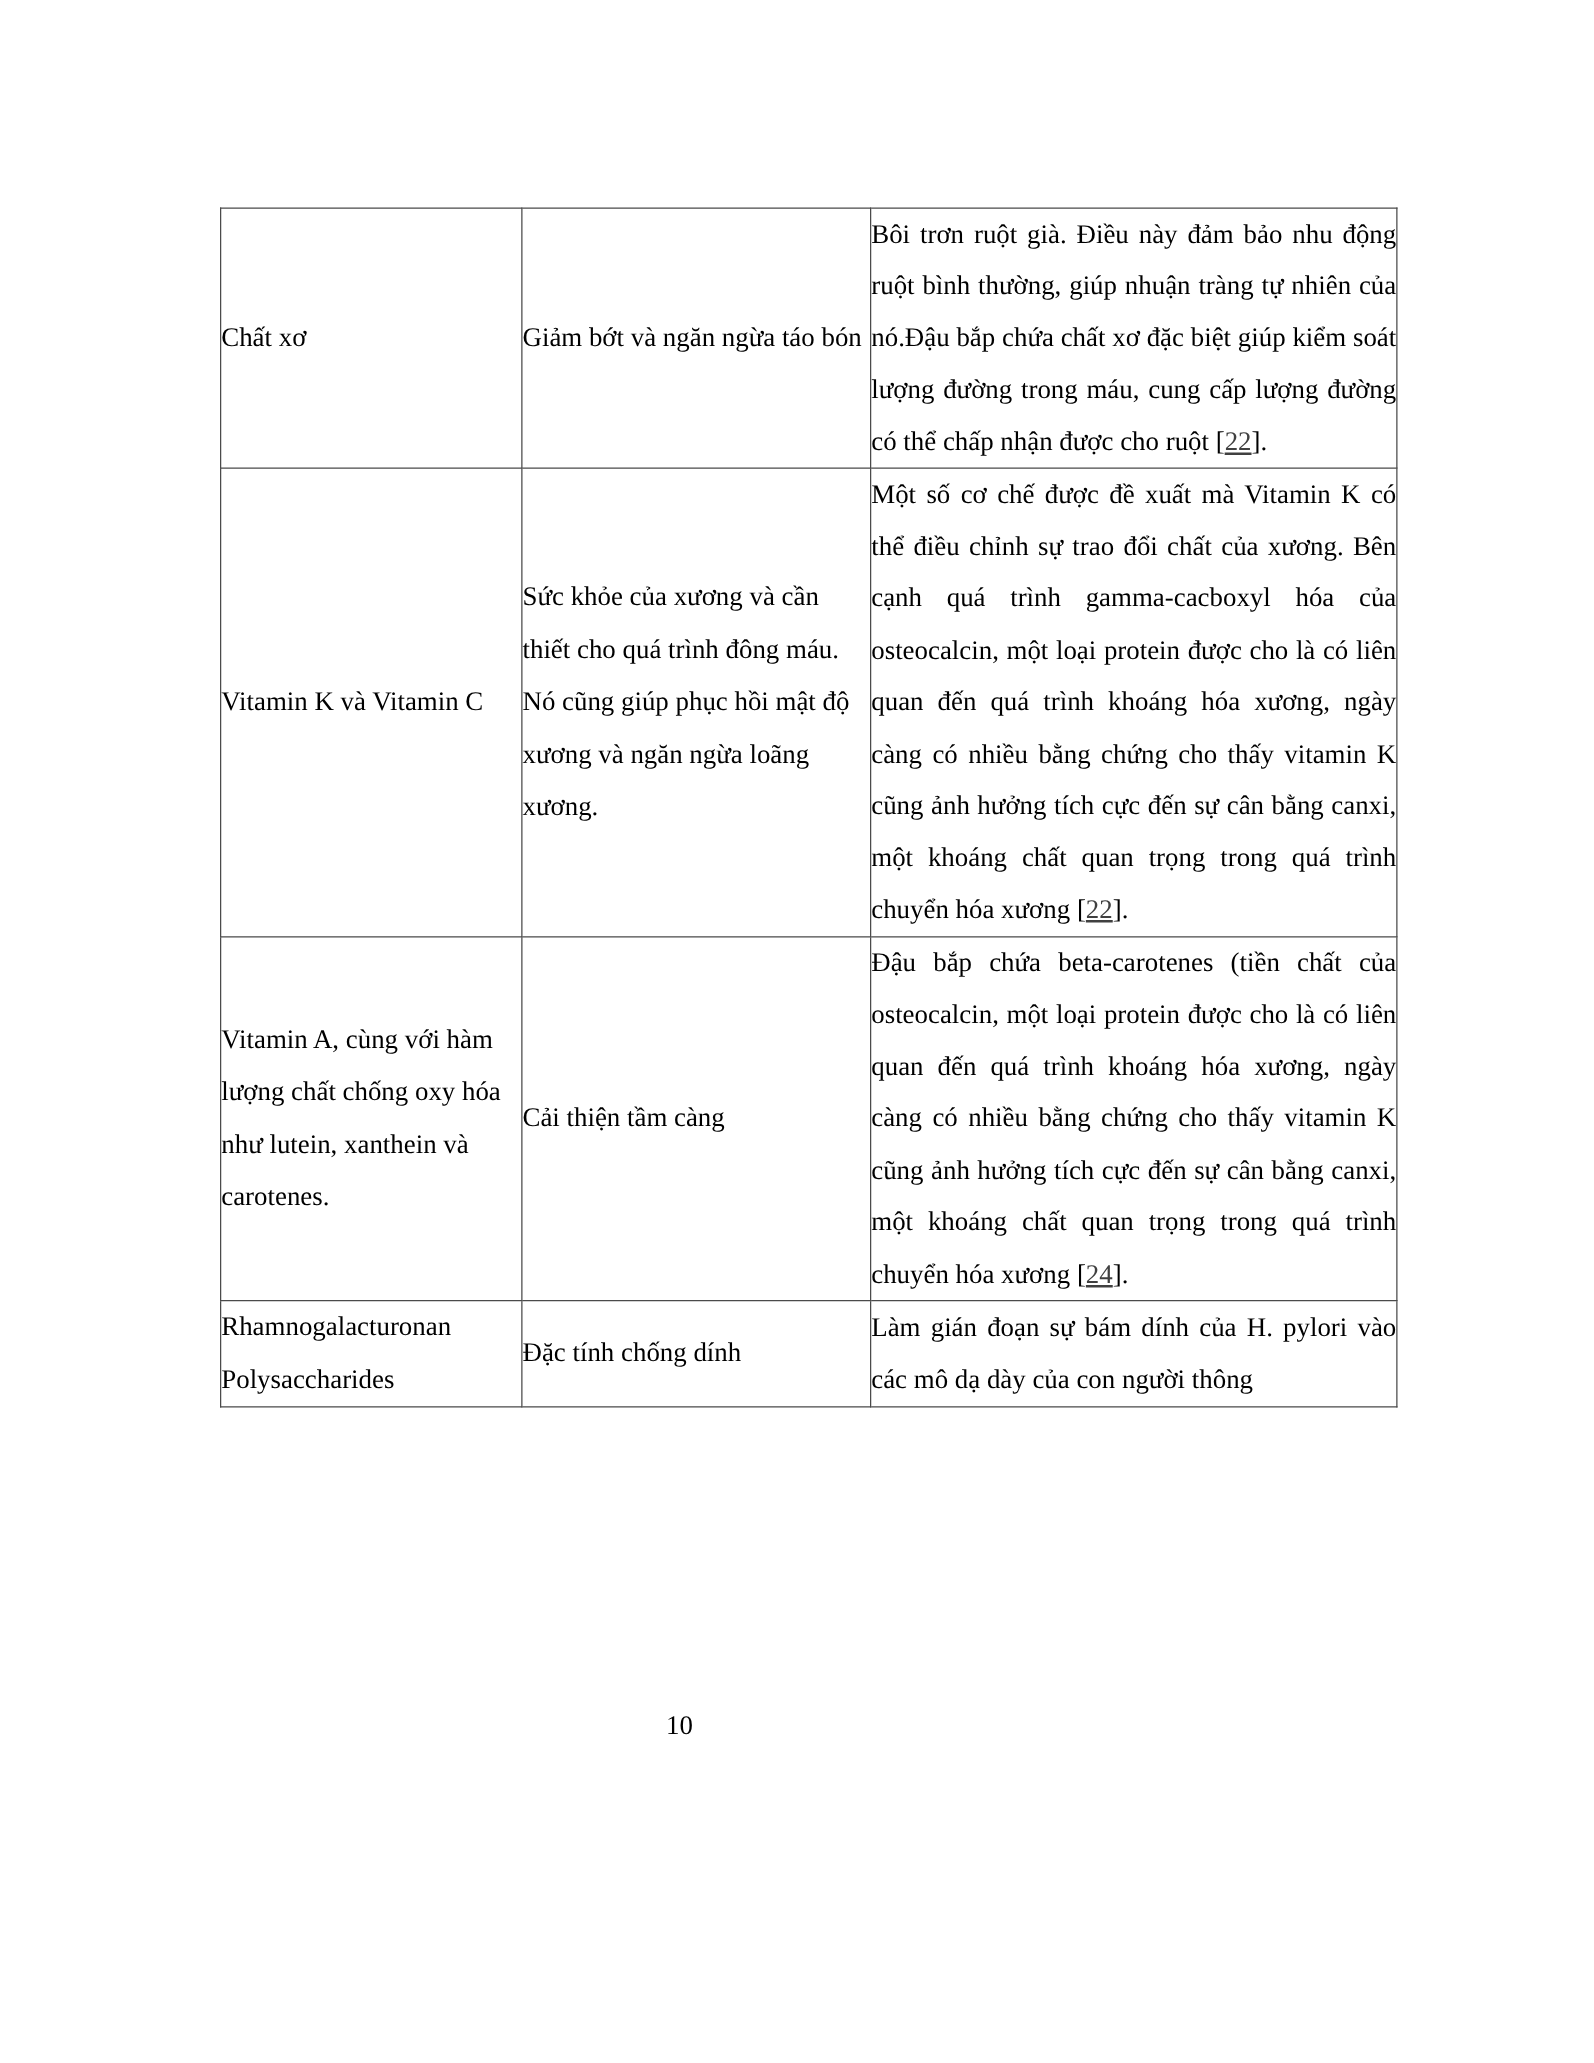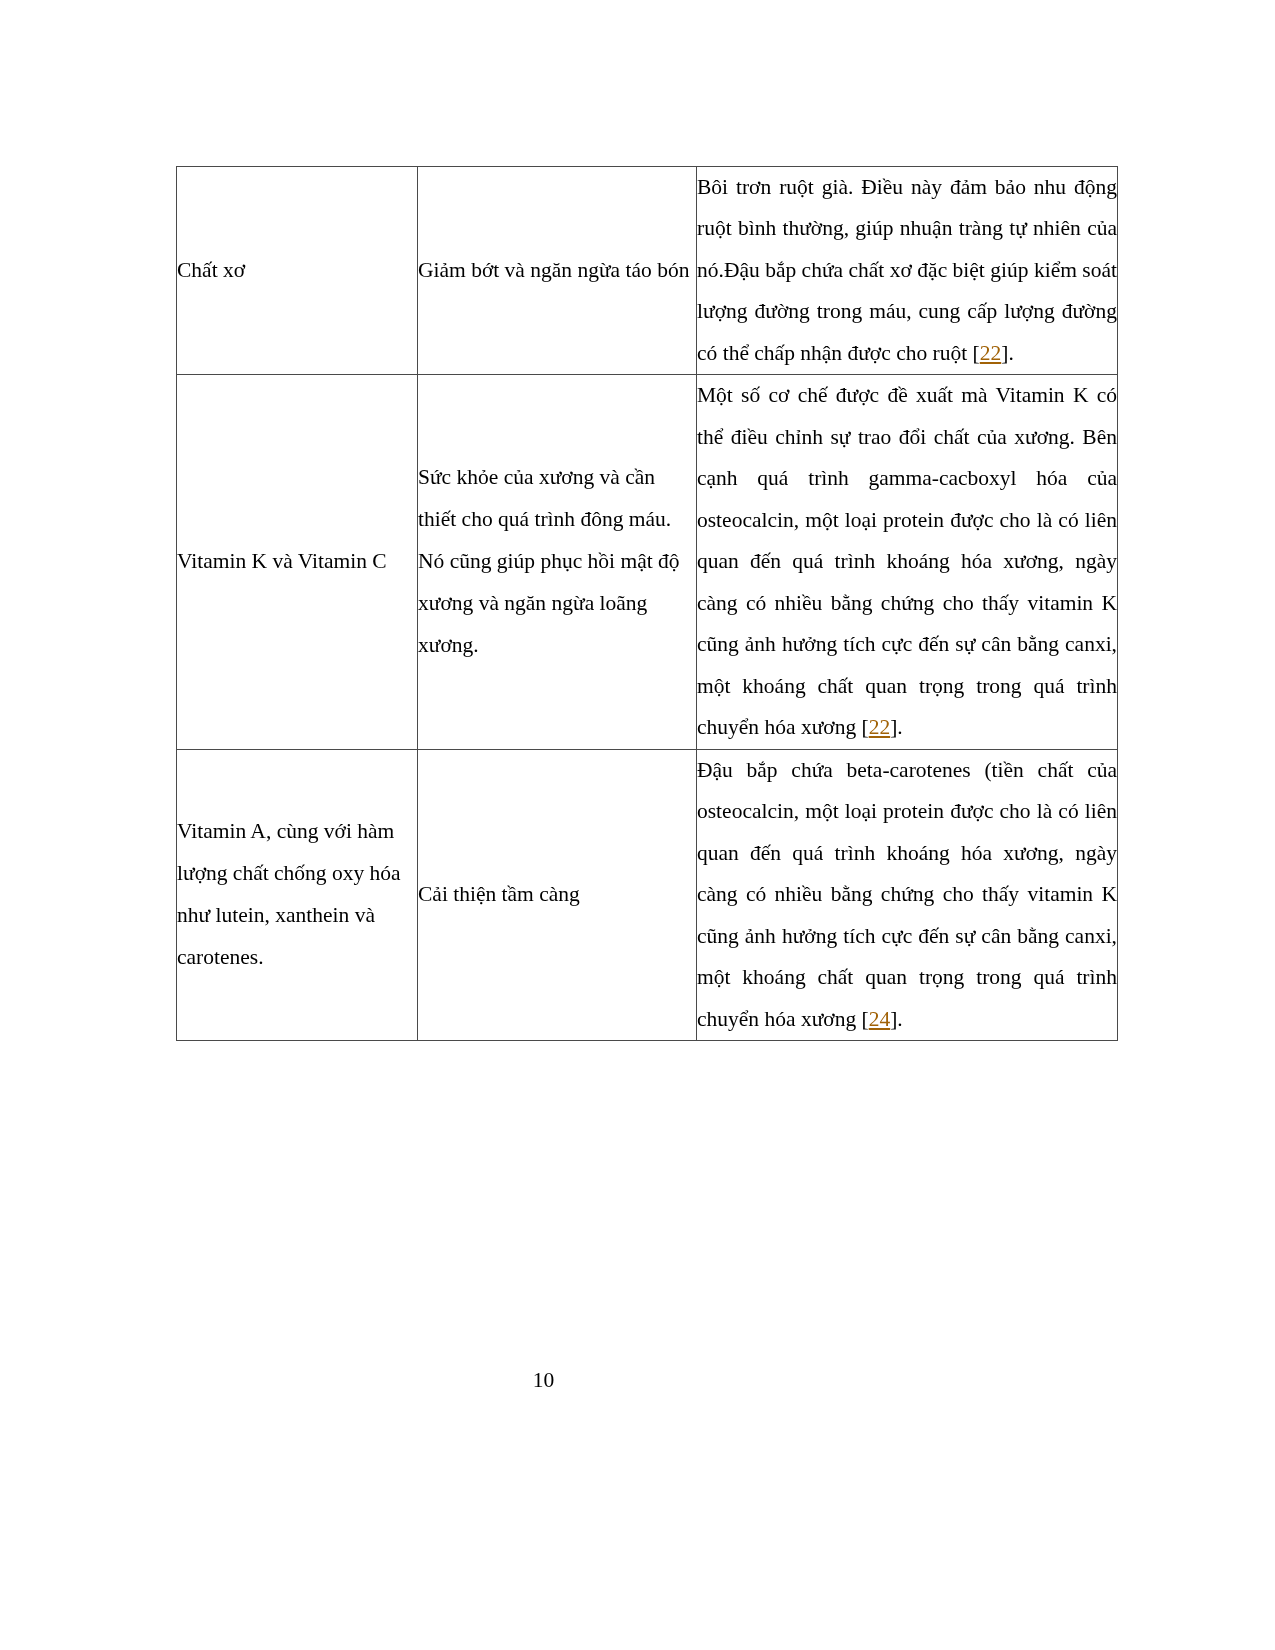--- a/index.html
+++ b/index.html
@@ -48,21 +48,21 @@
     text-align-last: left;
     font-size: 21.5px;
     line-height: 1.93;
     padding: 8px 12px 8px 14px;
     vertical-align: top;
   }
   .cell-just.tight {
     vertical-align: middle;
   }
   .ref {
-    color: #a16207;
+    color: #404040;
     text-decoration: underline;
   }
   .page-number {
     position: absolute;
     left: 0;
     top: 1368px;
     width: 1087px;
     text-align: center;
     font-size: 21.5px;
   }
@@ -93,19 +93,26 @@
 
       <tr>
         <td class="col-a cell-center">Vitamin A, cùng với hàm lượng chất chống oxy hóa như lutein, xanthein và carotenes.</td>
         <td class="col-b cell-center">Cải thiện tầm càng</td>
         <td class="col-c cell-just">
           <span>Đậu bắp chứa beta-carotenes (tiền chất của osteocalcin, một loại protein được cho là có liên quan đến quá trình khoáng hóa xương, ngày càng có nhiều bằng chứng cho thấy vitamin K cũng ảnh hưởng tích cực đến sự cân bằng canxi, một khoáng chất quan trọng trong quá trình chuyển hóa xương [</span><span class="ref">24</span><span>].</span>
         </td>
       </tr>
 
 
+      <tr>
+        <td class="col-a cell-center">Rhamnogalacturonan Polysaccharides</td>
+        <td class="col-b cell-center">Đặc tính chống dính</td>
+        <td class="col-c cell-just tight">
+          <span>Làm gián đoạn sự bám dính của H. pylori vào các mô dạ dày của con người thông</span>
+        </td>
+      </tr>
 
     </tbody>
   </table>
 
   <div class="page-number">10</div>
 
 </div>
 
 </body></html>

